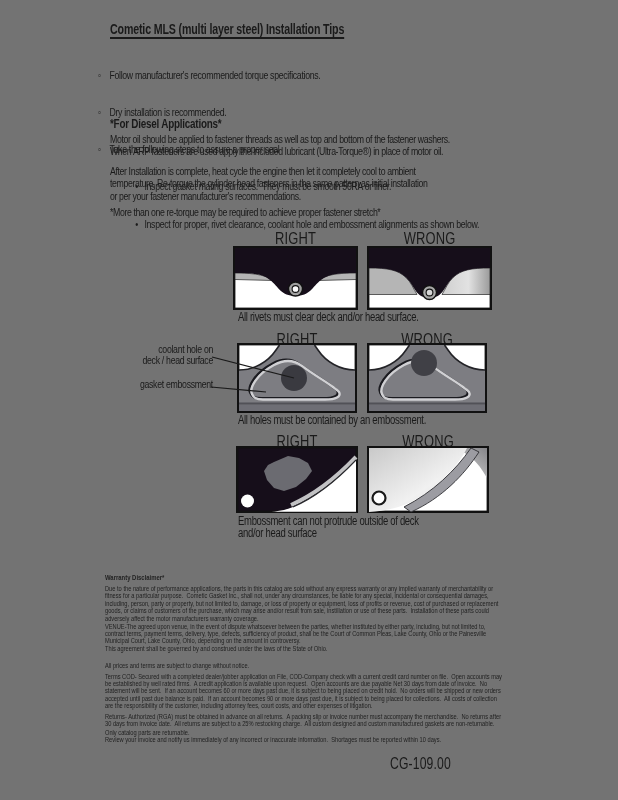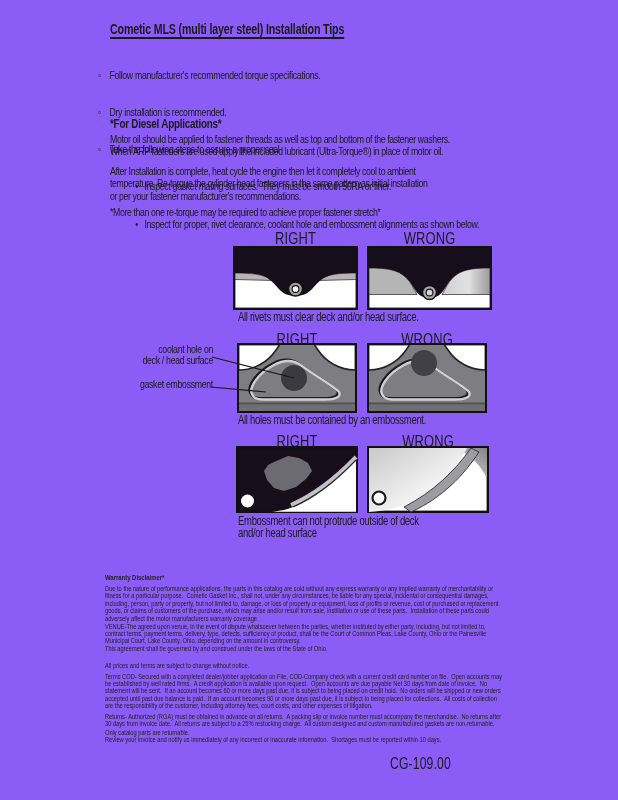--- a/index.html
+++ b/index.html
@@ -1,17 +1,17 @@
 <!DOCTYPE html>
 <html><head>
 <meta charset="utf-8">
 <style>
   html,body { margin:0; padding:0; background:#ffffff; }
   .page {
-    position:relative; width:618px; height:800px; background:#8b5cf6;
+    position:relative; width:618px; height:800px; background:#737373;
     font-family:"Liberation Sans", sans-serif; color:#1a1a1a; overflow:hidden;
   }
   .tx {
     position:absolute; font-family:"Liberation Sans", sans-serif; color:#1a1a1a;
     transform:scaleX(0.76); transform-origin:0 0; white-space:pre;
   }
   .center { transform-origin:50% 0; text-align:center; }
   .rightal { transform-origin:100% 0; text-align:right; }
 
   .title { left:110px; top:21px; font-size:14px; font-weight:bold; letter-spacing:-0.2px;

